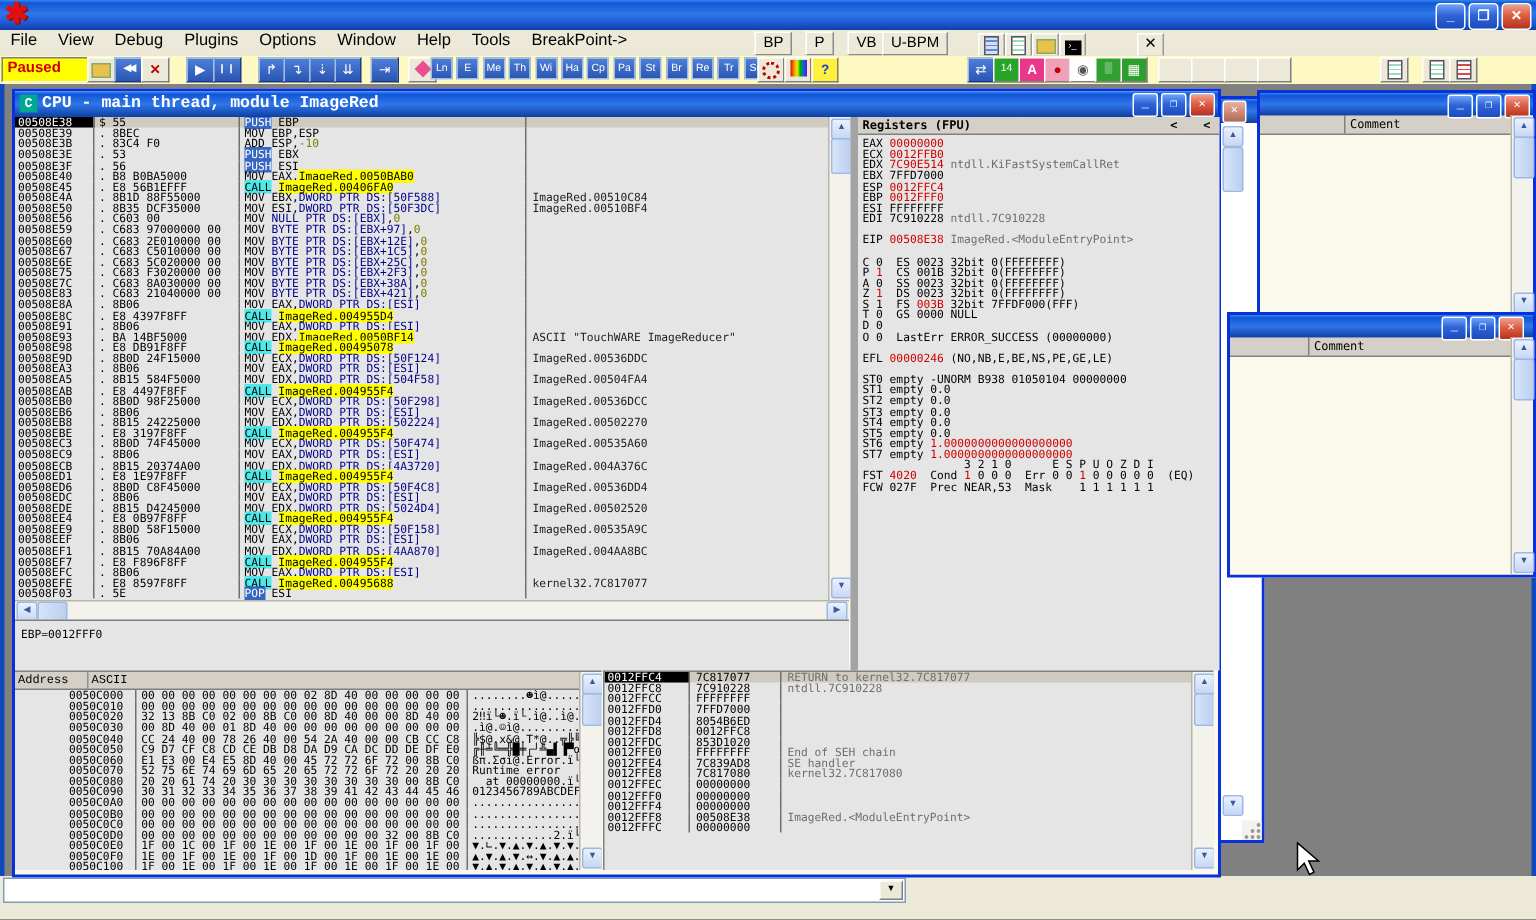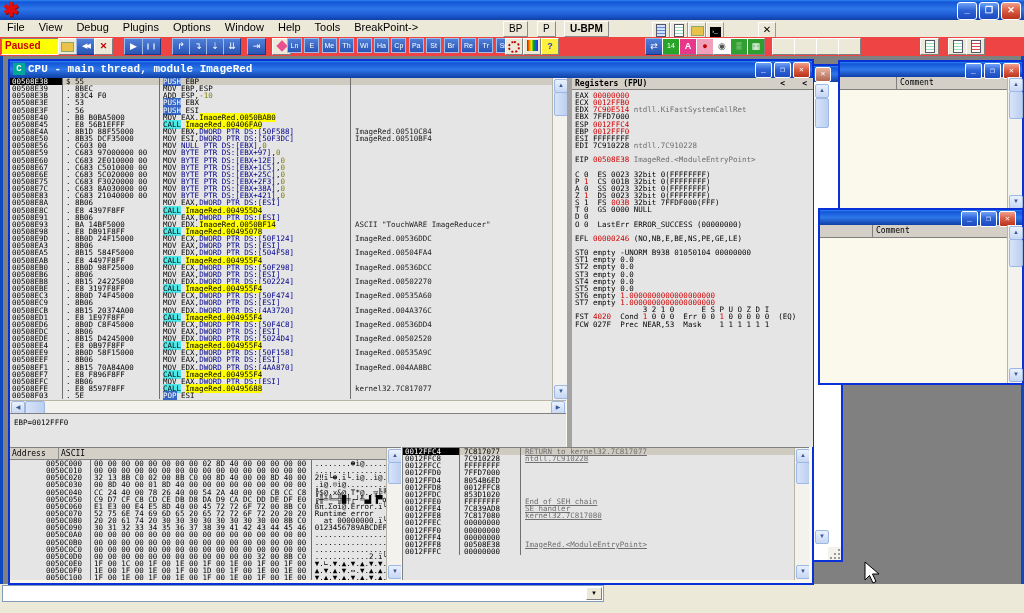--- a/index.html
+++ b/index.html
@@ -19,21 +19,21 @@
   .capb.sm{width:15px;height:14px;line-height:13px;font-size:8px;border-radius:2px;}
   .capb.xs{width:14px;height:13px;line-height:12px;font-size:8px;border-radius:2px;}
   .menubar{position:absolute;left:0;top:20px;width:1024px;height:17px;background:#ECE9D8;
     border-bottom:1px solid #C8C4B4;font-size:11px;}
   .mi{display:inline-block;padding:1px 7px 0 7px;height:16px;color:#000;}
   .pbtn{position:absolute;top:1px;height:14px;background:#ECE9D8;border:1px solid;
     border-color:#fff #8a8a8a #8a8a8a #fff;padding:0 5px;font-size:10px;line-height:13px;}
   .micon{position:absolute;top:2px;width:16px;height:14px;border:1px solid;
     border-color:#fff #999 #999 #fff;background:#ECE9D8;text-align:center;}
   
-  .toolbar{position:absolute;left:0;top:37px;width:1024px;height:19px;background:#ef4444;
+  .toolbar{position:absolute;left:0;top:37px;width:1024px;height:19px;background:#fef9c3;
     border-bottom:1px solid #9a968a;}
   .tb{position:absolute;top:1px;height:15px;border:1px solid;border-color:#fff #808080 #808080 #fff;
     background:#ECE9D8;font-size:9px;line-height:14px;text-align:center;overflow:hidden;}
   .tbblue{background:linear-gradient(180deg,#4F7FD8,#2A55B4);color:#fff;border-color:#9DBCE8 #1A3A88 #1A3A88 #9DBCE8;}
   .paused{position:absolute;left:1px;top:1px;width:54px;height:15px;background:#FFFF00;
     border:1px solid;border-color:#808080 #fff #fff #808080;color:#D00000;font-weight:bold;
     font-size:10px;line-height:14px;padding-left:3px;}
   .lbtn{display:inline-block;width:13px;height:13px;margin-right:2.4px;
     background:linear-gradient(180deg,#4F7FD8,#2A55B4);border:1px solid #9DBCE8;color:#fff;
     font-size:7px;line-height:13px;text-align:center;vertical-align:top;}
@@ -82,25 +82,25 @@
   .p{background:#3566C4;color:#fff}.c{background:#4FE8E8;color:#000}.y{background:#FFFF00;color:#000}
   .rline{height:7.15px;padding-left:3px;white-space:pre;}
   .regs-head{height:11px;background:#D4D0C8;border-bottom:1px solid #808080;
     font-family:"DejaVu Sans Mono",monospace;font-size:8px;font-weight:bold;line-height:11px;padding-left:3px;position:relative;}
   .mrow{display:flex;height:7.15px;white-space:pre;margin-left:34px;}
   .mrow .ma{width:46px;padding-left:2px;border-right:1px solid #707070;}
   .mrow .mh{width:226px;padding-left:3px;border-right:1px solid #707070;}
   .mrow .ms{flex:1;padding-left:3px;}
   .dumphead{display:flex;height:11px;background:#D4D0C8;border-bottom:1px solid #808080;
     font-family:"DejaVu Sans Mono",monospace;font-size:8px;line-height:11px;}
-  .dumphead span{border-right:1px solid #909090;padding-left:2px;}
+  .dumphead span{border-right:1px solid #909090;padding-left:2px;font-family:Liberation Mono, monospace;}
   .srow{display:flex;height:7.15px;white-space:pre;}
   .srow .sa{width:54px;padding-left:2px;border-right:1px solid #707070;}
   .srow .sv{width:56px;padding-left:4px;border-right:1px solid #707070;}
-  .srow .sc{flex:1;padding-left:4px;color:#6F6F6F;text-decoration:underline;}
+  .srow .sc{flex:1;padding-left:4px;color:#6F6F6F;}
   .srow.sel{background:#CFCBC0;}
   .srow.sel .sa{background:#000;color:#fff;}
   .hsb{position:absolute;height:13px;background:#F3F2EC;border-top:1px solid #B8B4A8;}
   
   .cmdrow{position:absolute;left:0;top:584px;width:1024px;height:18px;background:#ECE9D8;}
   .combo{position:absolute;left:2px;top:1px;width:600px;height:15px;background:#fff;
     border:1px solid #7F9DB9;}
   .combobtn{position:absolute;right:1px;top:1px;width:14px;height:11px;background:#ECE9D8;
     border:1px solid;border-color:#fff #808080 #808080 #fff;font-size:6px;line-height:10px;text-align:center;}
   .statusbar{position:absolute;left:0;top:602px;width:1024px;height:11px;background:#D4D0C8;display:flex;}
@@ -116,21 +116,21 @@
     <span class="app-icon">✱</span>
     <div class="cap-btns">
       <div class="capb">_</div>
       <div class="capb">❐</div>
       <div class="capb close">✕</div>
     </div>
   </div>
 
   <div class="menubar">
     <span id="menu-items"><span class="mi">File</span><span class="mi">View</span><span class="mi">Debug</span><span class="mi">Plugins</span><span class="mi">Options</span><span class="mi">Window</span><span class="mi">Help</span><span class="mi">Tools</span><span class="mi">BreakPoint-&gt;</span></span>
-    <span id="plugin-menu"><span class="pbtn" style="left: 503px;">BP</span><span class="pbtn" style="left: 537px;">P</span><span class="pbtn" style="left: 565px;">VB</span><span class="pbtn" style="left: 564px; font-weight: bold;">U-BPM</span></span>
+    <span id="plugin-menu"><span class="pbtn" style="left: 503px;">BP</span><span class="pbtn" style="left: 537px;">P</span><span class="pbtn" style="left: 565px;">VB</span><span class="pbtn" style="left: 588px;">U-BPM</span></span>
     <span class="micon" style="left:652px"><span class="docico" style="background:repeating-linear-gradient(180deg,#cfe0ff 0 2px,#68c 2px 3px)"></span></span>
     <span class="micon" style="left:670px"><span class="docico"></span></span>
     <span class="micon" style="left:688px"><span class="folderico"></span></span>
     <span class="micon" style="left:706px"><span class="consoleico">›_</span></span>
     <span class="micon" style="left:758px;font-size:10px;line-height:13px">✕</span>
   </div>
 
   <div class="toolbar">
     <div class="paused">Paused</div>
     <div class="tb" style="left:58px;width:17px"><span class="folderico"></span></div>

